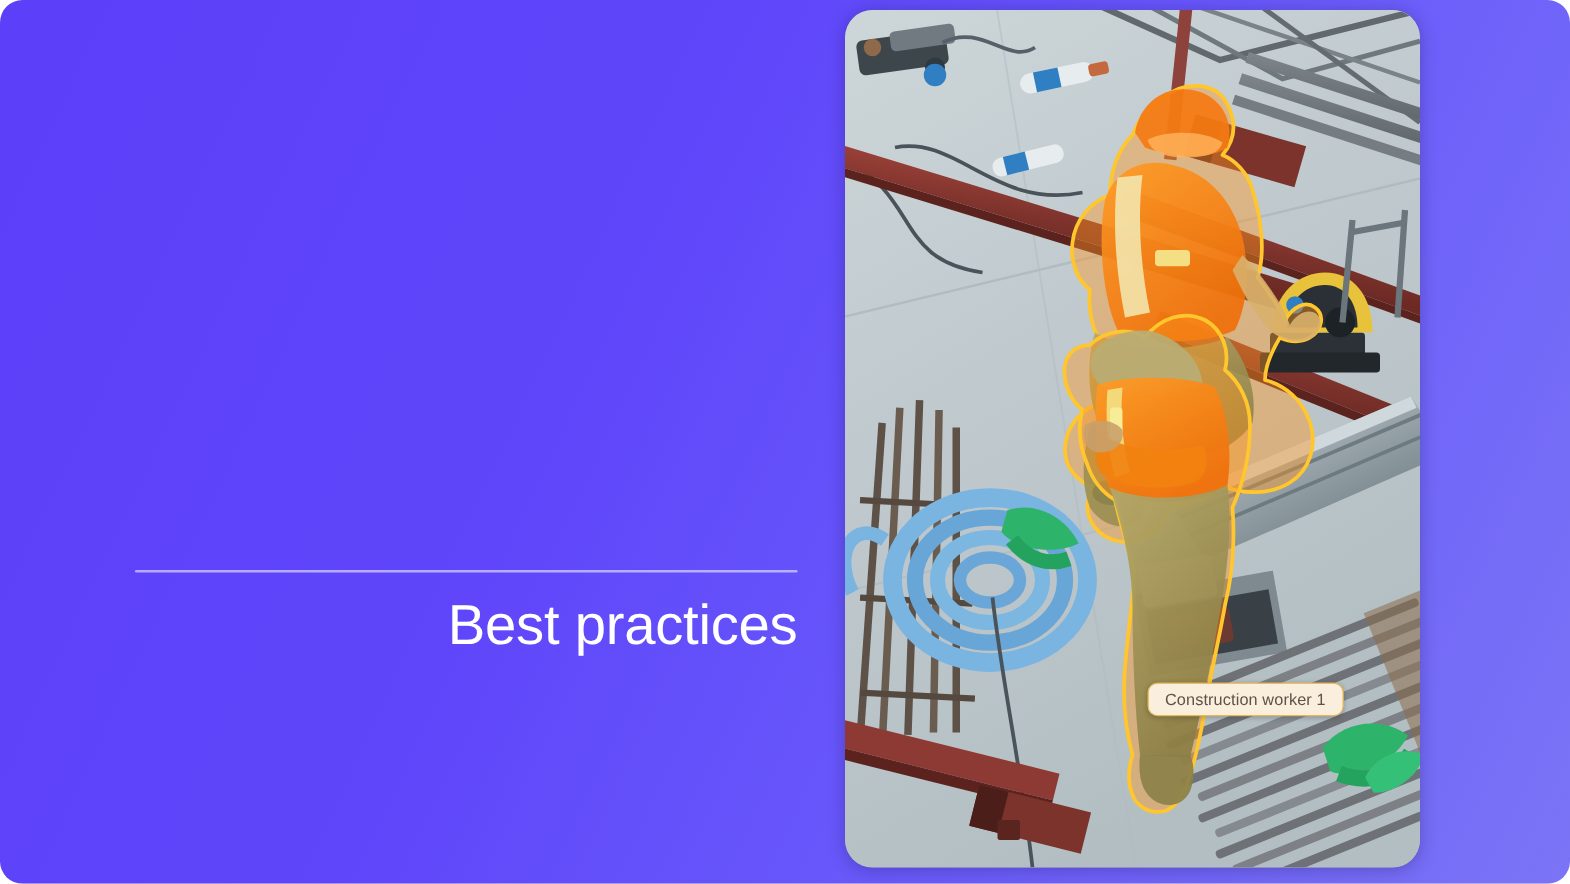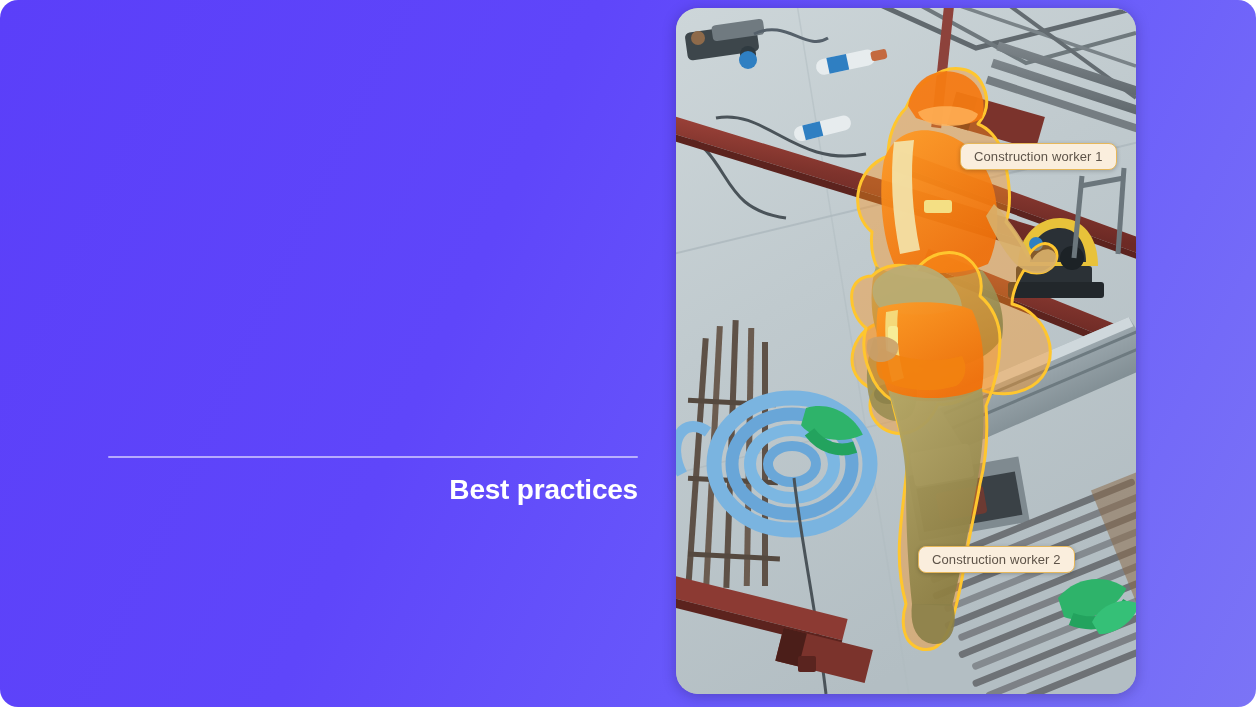--- a/index.html
+++ b/index.html
@@ -35,22 +35,22 @@
     left: 108px; top: 456px;
     width: 530px; height: 2px;
     background: rgba(255,255,255,0.55);
     border-radius: 1px;
   }
   .subtitle {
     position: absolute;
     left: 108px; top: 474px;
     width: 530px;
     text-align: right;
-    font-size: 28px;
-    font-weight: 700;
+    font-size: 45px;
+    font-weight: 400;
     color: #ffffff;
     letter-spacing: -0.2px;
   }
 
   
   .photo-panel {
     position: absolute;
     left: 676px; top: 8px;
     width: 460px; height: 686px;
     border-radius: 22px;
@@ -349,16 +349,15 @@
                      C292 528 284 566 276 598 L236 596 C232 560 230 518 230 478
                      C230 442 220 408 212 382 Z" fill="url(#pants)" opacity="0.92"></path>
 
             <path d="M236 596 C234 614 238 628 250 634 C264 640 276 632 278 618
                      C280 608 278 600 276 596 Z" fill="#8b8049" opacity="0.92"></path>
           </g>
         </g>
       </svg>
     </div>
 
-    <div class="chip chip-w1">Construction worker 1</div>
-    <div class="chip chip-w2">Construction worker 2</div>
+    <div class="chip chip-w2">Construction worker 1</div>
   </div>
 </div>
 
 </body></html>

